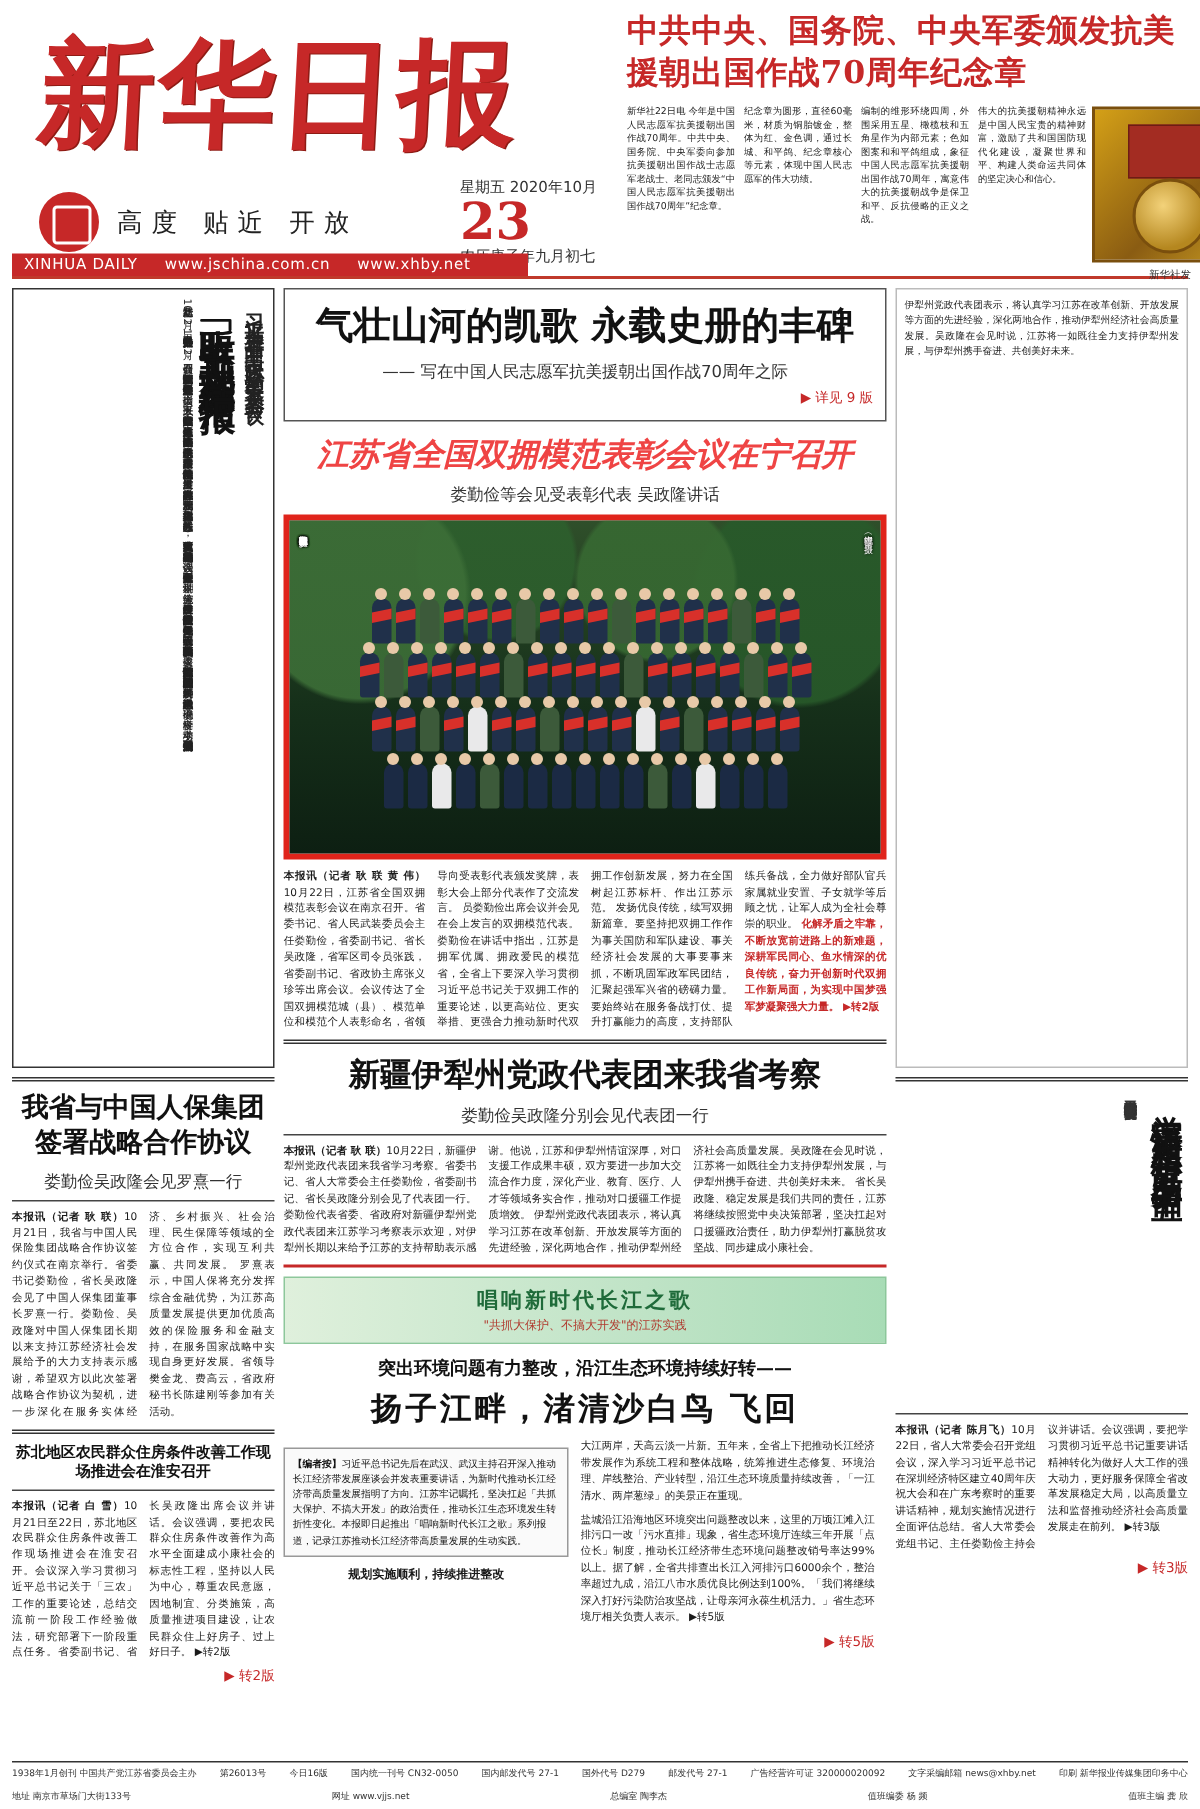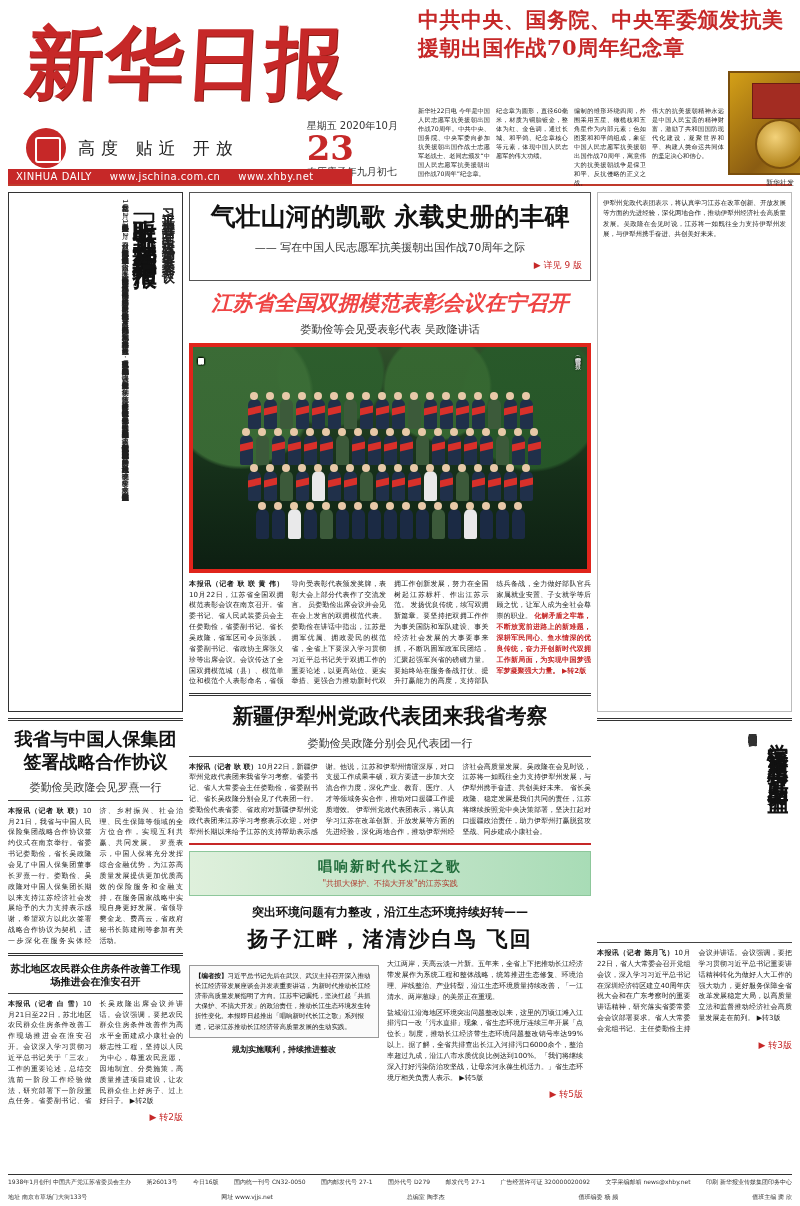--- a/index.html
+++ b/index.html
@@ -46,21 +46,21 @@
     position:absolute; bottom:0; left:0; width:344px;
     background:#c62828; color:#fff; font-size:10px;
     padding:2px 8px; display:flex; gap:18px; letter-spacing:.5px;
   }
 
   .mast-right { width:376px; padding-left:10px; }
   .mast-head1 {
     font-family:"DejaVu Serif", serif; font-weight:bold;
     font-size:21px; color:#c62828; line-height:1.35; letter-spacing:.5px;
   }
-  .mast-right-body { display:flex; gap:4px; margin-top:8px;align-items:flex-end; }
+  .mast-right-body { display:flex; gap:4px; margin-top:8px; }
   .mast-cols { display:flex; gap:6px; font-size:6.2px; line-height:1.45; color:#222; text-align:justify; }
   .mast-cols div { width:72px; }
   .medal-wrap { width:120px; display:flex; flex-direction:column; align-items:center; }
   .medal {
     width:104px;height:104px;background:#b8860b;
     background:linear-gradient(135deg,#d4a017,#8a5c12 60%,#c89b22);
     border:2px solid #7a4f0d; position:relative;
   }
   .medal::before{
     content:"";position:absolute;left:50%;top:10px;transform:translateX(-50%);
@@ -384,21 +384,21 @@
       </div>
 
       <hr class="hr-dbl">
 
       <div style="display:flex;flex-direction:row-reverse;justify-content:flex-start;gap:4px">
         <div class="rt-vert">学深悟透新思想 更好助力「十四五」</div>
         <div class="rt-vert-sub">省人大常委会党组传达学习习近平总书记近期重要讲话精神 研究落实省党委常委会会议部署要求</div>
       </div>
       <hr class="hr-thin">
       <div class="txtcols c2">
-        <span class="lead">本报讯（记者 陈月飞）</span><span>10月22日，省人大常委会召开党组会议，深入学习习近平总书记在深圳经济特区建立40周年庆祝大会和在广东考察时的重要讲话精神，研究落实省委常委会会议部署要求。省人大常委会党组书记、主任娄勤俭主持会议并讲话。会议强调，要把学习贯彻习近平总书记重要讲话精神转化为做好人大工作的强大动力，更好服务保障全省改革发展稳定大局，以高质量立法和监督推动经济社会高质量发展走在前列。 ▶转3版</span>
+        <span class="lead">本报讯（记者 陈月飞）</span><span>10月22日，省人大常委会召开党组会议，深入学习习近平总书记在深圳经济特区建立40周年庆祝大会和在广东考察时的重要讲话精神，规划实施情况进行全面评估总结。省人大常委会党组书记、主任娄勤俭主持会议并讲话。会议强调，要把学习贯彻习近平总书记重要讲话精神转化为做好人大工作的强大动力，更好服务保障全省改革发展稳定大局，以高质量立法和监督推动经济社会高质量发展走在前列。 ▶转3版</span>
       </div>
       <div class="pointer">▶ 转3版</div>
     </div>
   </div>
 
   <div class="footer">
     <span>1938年1月创刊 中国共产党江苏省委员会主办</span>
     <span>第26013号</span>
     <span>今日16版</span>
     <span>国内统一刊号 CN32-0050</span>

